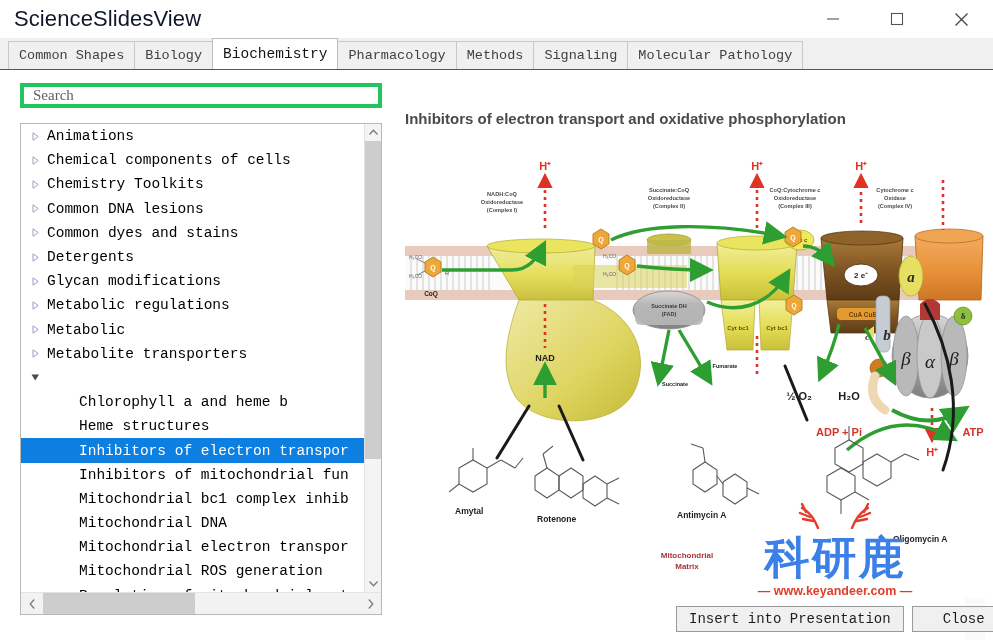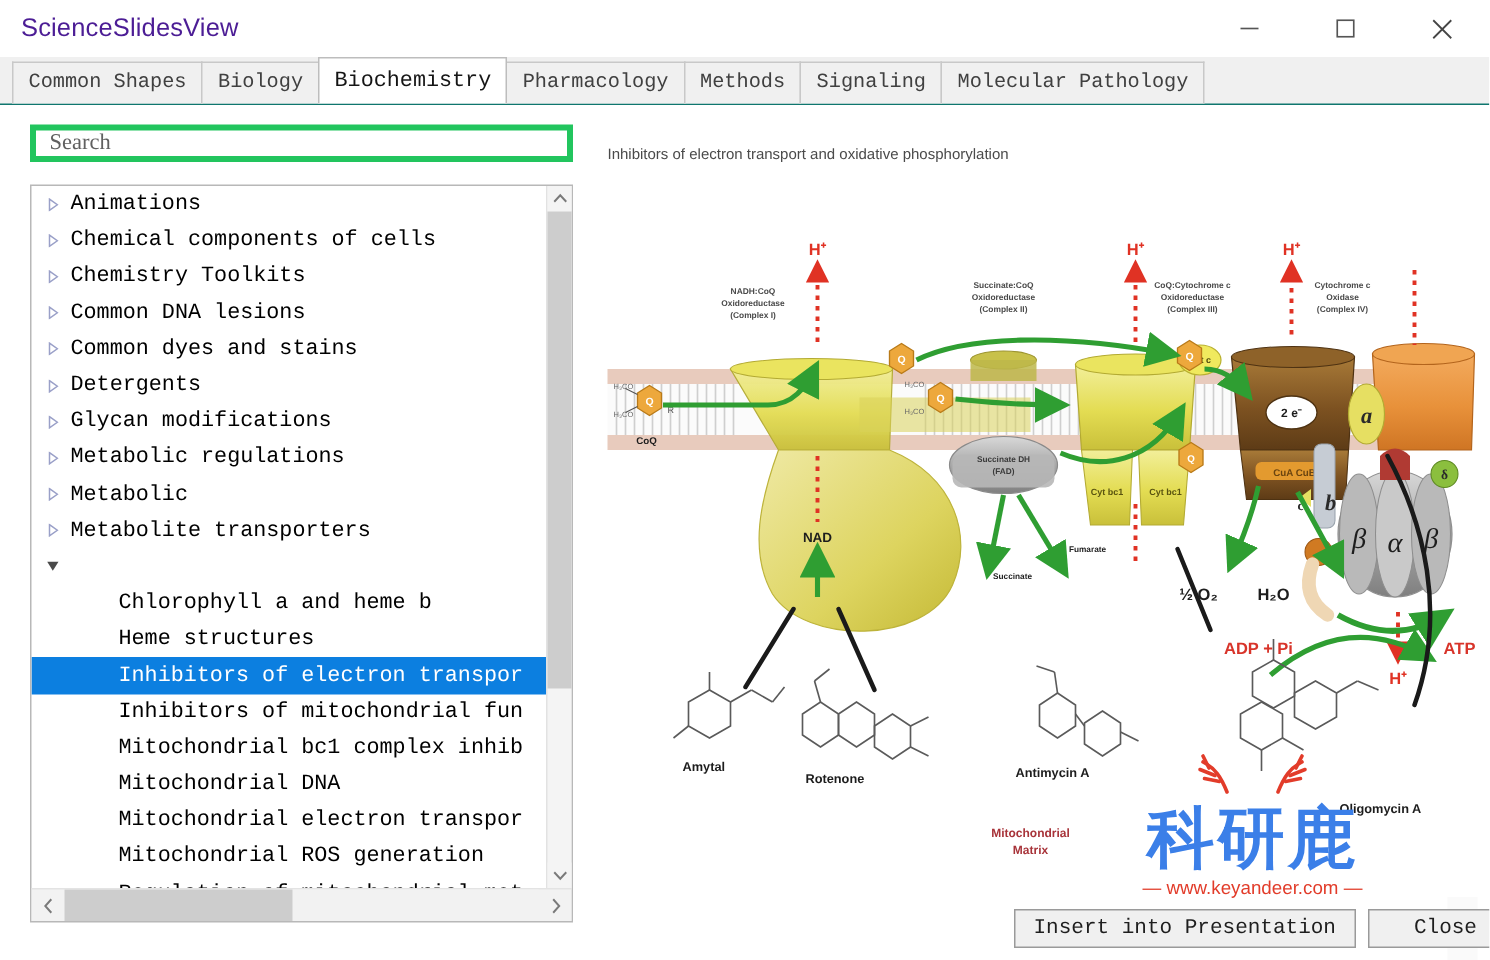--- a/index.html
+++ b/index.html
@@ -19,22 +19,22 @@
 
   
   .titlebar {
     position: absolute; left: 0; top: 0;
     width: 993px; height: 38px;
     background: #ffffff;
     display: flex; align-items: center;
   }
   .title-text {
     margin-left: 14px;
-    font-size: 17px;
-    color: #4c1d95;
+    font-size: 22px;
+    color: #0f172a;
     font-family: "Liberation Sans", sans-serif;
     letter-spacing: 0.1px;
     white-space: nowrap;
   }
   .winbtns {
     position: absolute; right: 0; top: 0;
     height: 38px; display: flex;
   }
   .winbtn {
     width: 64px; height: 38px;
@@ -182,24 +182,24 @@
   }
 
   
   .rightpane {
     position: absolute; left: 387px; top: 70px;
     width: 606px; height: 570px;
     background: #ffffff;
     overflow: hidden;
   }
   .preview-caption {
-    position: absolute; left: 18px; top: 28px;
+    position: absolute; left: 18px; top: 40px;
     font-family: "Liberation Sans", sans-serif;
-    font-size: 10px;
-    font-weight: normal;
+    font-size: 15px;
+    font-weight: bold;
     color: #4a4a4a;
     white-space: nowrap;
   }
   .slide {
     position: absolute; left: 0; top: 48px;
     width: 606px; height: 470px;
   }
   .slide svg { display: block; }
 
   
@@ -213,21 +213,21 @@
     font-family: "DejaVu Sans", sans-serif;
     font-size: 45px;
     font-weight: bold;
     color: #3b7fe8;
     letter-spacing: 2px;
     line-height: 48px;
   }
   .wm-url {
     font-family: "Liberation Sans", sans-serif;
     font-size: 12.5px;
-    font-weight: normal;
+    font-weight: bold;
     color: #e23c2a;
     margin-top: 2px;
   }
 
   
   .nub {
     position: absolute; right: 8px; top: 528px;
     width: 20px; height: 46px;
     background: #fafafa;
     display: flex; flex-direction: column;

